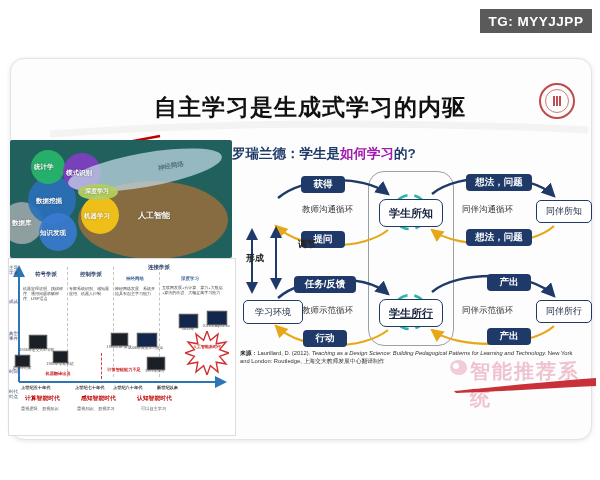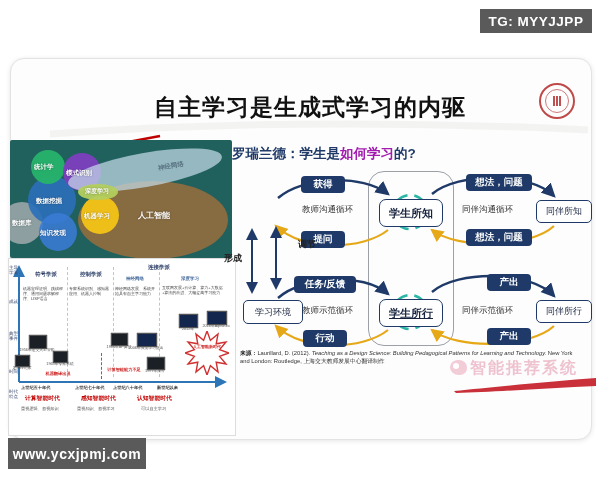--- a/index.html
+++ b/index.html
@@ -57,21 +57,21 @@
   .badge{position:absolute;background:#1f3a68;color:#fff;border-radius:4px;font-size:9.5px;font-weight:bold;
          display:flex;align-items:center;justify-content:center;white-space:nowrap;}
   .cyc{position:absolute;font-size:8.5px;color:#333;text-align:left;white-space:nowrap;}
   .vlbl{position:absolute;font-size:9px;font-weight:bold;color:#222;white-space:nowrap;}
   .cite{position:absolute;left:22px;top:209px;width:336px;font-size:5.8px;line-height:1.4;color:#333;}
   .cite b{color:#222;}
   .cite i{color:#333;}
 
   
   .wm{left:448px;top:352px;width:150px;height:44px;}
-  .wm-text{position:absolute;left:22px;top:6px;font-size:16px;font-weight:bold;letter-spacing:2px;
+  .wm-text{position:absolute;left:22px;top:6px;font-size:20px;font-weight:bold;letter-spacing:2px;
            color:#eec3cf;text-shadow:0 0 1px #fff;}
   .wm-logo{position:absolute;left:2px;top:8px;width:17px;height:15px;background:#f2ccd6;border-radius:50% 50% 45% 55%;}
   .wm-logo:after{content:"";position:absolute;left:3px;top:3px;width:6px;height:6px;background:#fff;border-radius:50%;}
 </style>
 </head>
 <body>
 
 <div class="canvas">
 
   <div class="abs gray-badge" style="left:480px;top:9px;width:112px;height:24px;font-size:13.5px;">TG: MYYJJPP</div>
@@ -222,21 +222,21 @@
     <div class="badge" style="left:83px;top:36px;width:44px;height:17px;">获得</div>
     <div class="badge" style="left:248px;top:34px;width:66px;height:17px;">想法，问题</div>
     <div class="cyc" style="left:84px;top:64px;width:68px;">教师沟通循环</div>
     <div class="dbox big" style="left:161px;top:59px;width:62px;height:26px;">学生所知</div>
     <div class="cyc" style="left:244px;top:64px;width:70px;">同伴沟通循环</div>
     <div class="dbox" style="left:318px;top:60px;width:54px;height:21px;">同伴所知</div>
     <div class="badge" style="left:83px;top:91px;width:44px;height:17px;">提问</div>
     <div class="badge" style="left:248px;top:89px;width:66px;height:17px;">想法，问题</div>
 
     <div class="vlbl" style="left:38px;top:98px;margin-left:42px;">调节</div>
-    <div class="vlbl" style="left:6px;top:112px;">形成</div>
+    <div class="vlbl" style="left:28px;top:112px;">形成</div>
 
     <div class="badge" style="left:76px;top:136px;width:62px;height:17px;">任务/反馈</div>
     <div class="badge" style="left:269px;top:134px;width:44px;height:17px;">产出</div>
     <div class="dbox" style="left:25px;top:160px;width:58px;height:22px;">学习环境</div>
     <div class="cyc" style="left:84px;top:165px;width:68px;">教师示范循环</div>
     <div class="dbox big" style="left:161px;top:159px;width:62px;height:26px;text-decoration:underline;">学生所行</div>
     <div class="cyc" style="left:244px;top:165px;width:70px;">同伴示范循环</div>
     <div class="dbox" style="left:318px;top:160px;width:54px;height:21px;">同伴所行</div>
     <div class="badge" style="left:85px;top:190px;width:44px;height:17px;">行动</div>
     <div class="badge" style="left:269px;top:188px;width:44px;height:17px;">产出</div>
@@ -247,15 +247,14 @@
   </div>
 
   <div class="abs wm">
     <div class="wm-logo"></div>
     <div class="wm-text">智能推荐系统</div>
     <svg style="position:absolute;left:6px;top:26px;" width="142" height="16">
       <path d="M 0 13 C 40 9 100 3 142 0 L 142 8 C 95 10 40 14 2 15 Z" fill="#c93039"></path>
     </svg>
   </div>
 
-  <div class="abs gray-badge" style="left:8px;top:438px;width:138px;height:31px;font-size:14px;">www.ycxjpmj.com</div>
 
 </div>
 
 </body></html>

